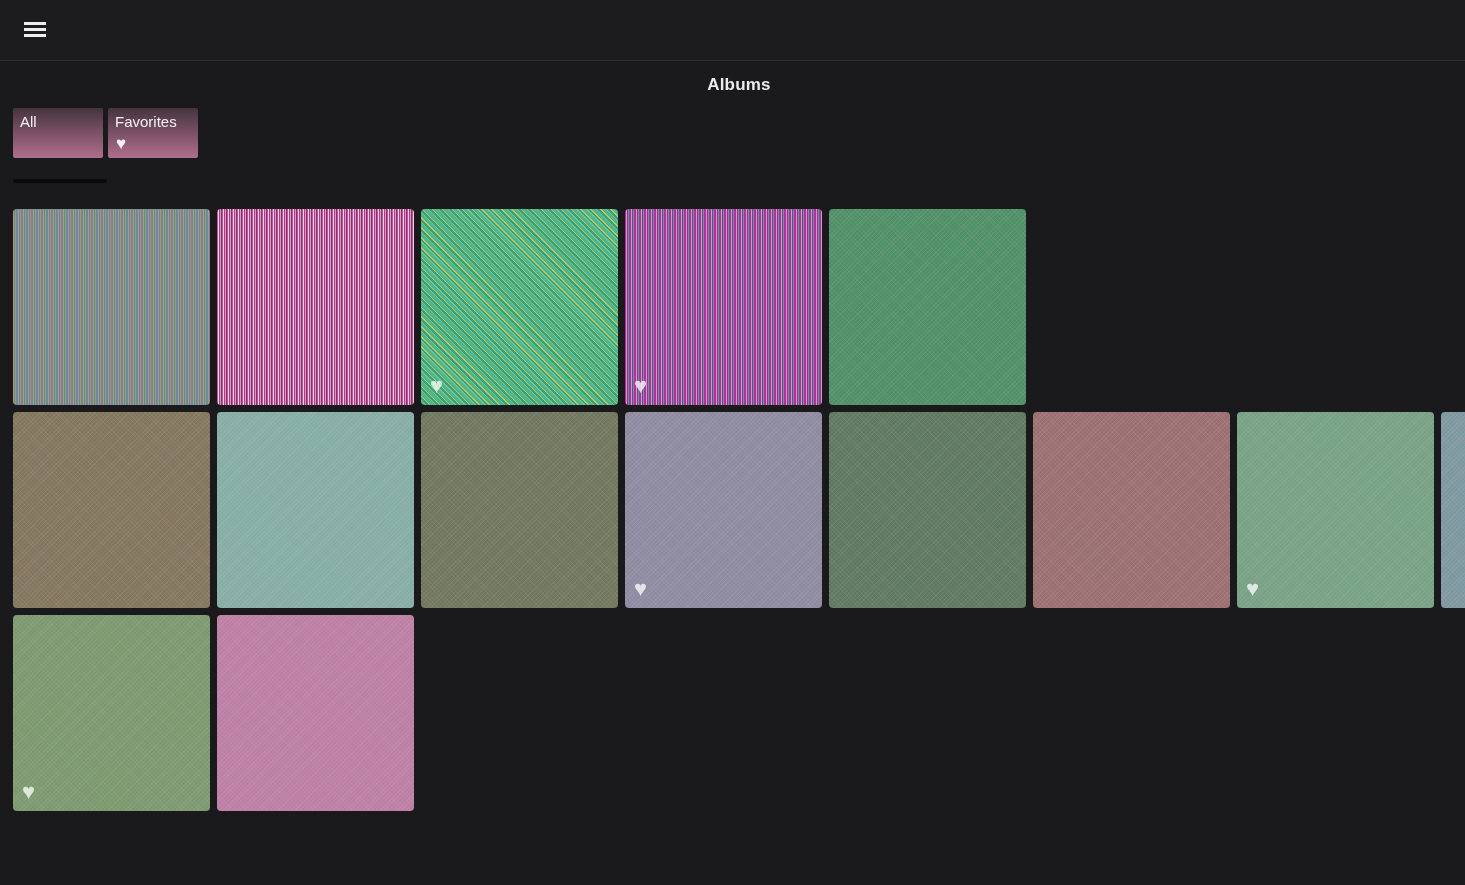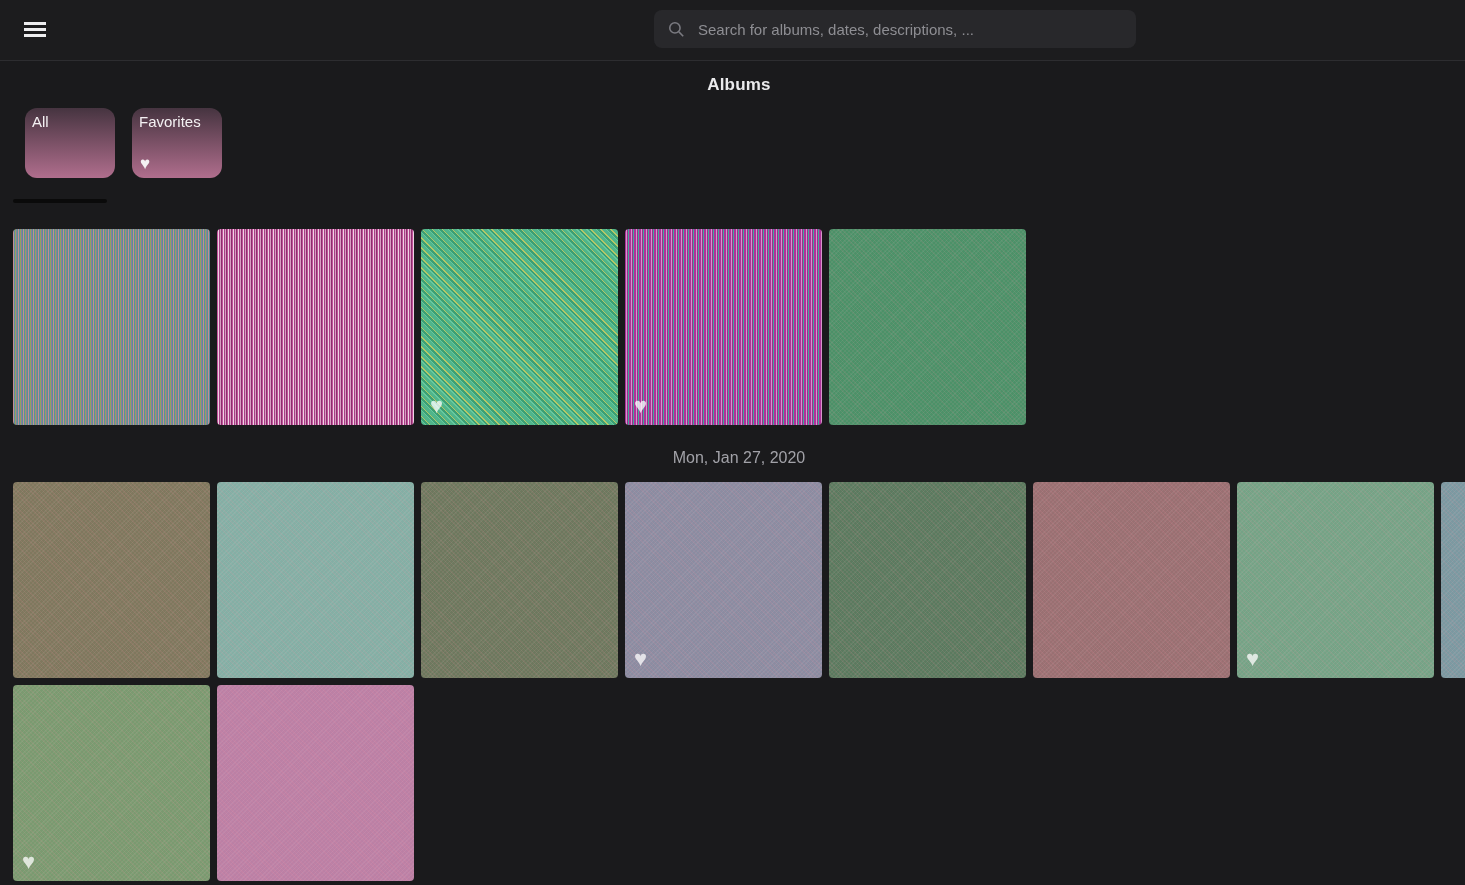--- a/index.html
+++ b/index.html
@@ -17,22 +17,22 @@
   .search-input { width:100%; height:100%; background:var(--search-bg,#28282b);
     border:none; border-radius:8px; color:#e2e2e5; font-size:15px;
     padding:0 14px 0 44px; outline:none; font-family:inherit; }
   .search-input::placeholder { color:var(--search-placeholder,#8e8e93); }
   .search-icon { position:absolute; left:13px; top:10px; width:19px; height:19px; pointer-events:none; }
 
   .content { padding-left:13px;text-align:center; }
   .albums-title { margin-top:14px; font-size:17px; font-weight:700;
     color:var(--text-primary,#eaeaec); letter-spacing:0.2px; }
   .album-row { display:flex; gap:5px; margin-top:13px; }
-  .album-card { position:relative; width:90px; height:70px; border-radius:12px; cursor:pointer;
-    background:linear-gradient(180deg, var(--album-gradient-top,#463440), var(--album-gradient-bottom,#b06e8d));margin-left:12px; }
+  .album-card { position:relative; width:90px; height:50px; border-radius:2px; cursor:pointer;
+    background:linear-gradient(180deg, var(--album-gradient-top,#463440), var(--album-gradient-bottom,#b06e8d)); }
   .album-label { position:absolute; left:7px; top:5px; font-size:15px; color:#f4f1f3; }
   .album-heart { position:absolute; left:8px; bottom:6px; font-size:17px; line-height:1; color:#f4f1f3; }
   .albums-scrollbar { width:94px; height:4px; border-radius:2px;
     background:var(--scrollbar-thumb,#0a0a0a); margin-top:21px; cursor:pointer; }
 
   .timeline { margin-top:26px; }
   .date-header { font-size:16px; color:var(--text-secondary,#a2a2a8); margin:24px 0 15px; }
   .photo-row { display:flex; gap:7px; margin-bottom:7px; }
   .photo { position:relative; flex:0 0 auto; width:197px; height:196px;
     border-radius:4px; overflow:hidden; cursor:pointer; }
@@ -49,27 +49,20 @@
   .ph-heart { position:absolute; left:9px; bottom:8px; font-size:22px; line-height:1;
     color:rgba(255,255,255,0.75); z-index:2; }
 </style>
 </head>
 <body>
 
 <header class="topbar">
   <button class="menu-btn">
     <span class="hamburger-glyph"></span>
   </button>
-  <div class="search-box">
-    <svg class="search-icon" viewBox="0 0 24 24">
-      <circle cx="10" cy="10" r="6.5" stroke="#7a7a80" stroke-width="2" fill="none"></circle>
-      <line x1="15" y1="15" x2="20.5" y2="20.5" stroke="#7a7a80" stroke-width="2"></line>
-    </svg>
-    <input class="search-input" type="text" placeholder="Search for albums, dates, descriptions, ..." style="">
-  </div>
 </header>
 
 <main class="content">
   <section>
     <h2 class="albums-title">Albums</h2>
     <div class="album-row">
       <div class="album-card">
         <span class="album-label">All</span>
       </div>
       <div class="album-card">
@@ -88,21 +81,20 @@
           <div class="photo diag" style="--c0: #50b58b; --c1: #67c89e; --c2: #3d9f74; --c3: #b5c767;">
             <span class="ph-heart">♥</span>
           </div>
           <div class="photo vstripes" style="--c0: #ad339a; --c1: #d795cb; --c2: #9c2f8e; --c3: #44a99b;">
             <span class="ph-heart">♥</span>
           </div>
           <div class="photo plain" style="--c0: #4c9168;"></div>
         </div>
       </section>
       <section class="group">
-        <div class="date-header">Mon, Jan 27, 2020</div>
         <div class="photo-row">
           <div class="photo plain" style="--c0: #7f785e;"></div>
           <div class="photo plain" style="--c0: #84afa5;"></div>
           <div class="photo plain" style="--c0: #6d785e;"></div>
           <div class="photo plain" style="--c0: #8b8ca1;">
             <span class="ph-heart">♥</span>
           </div>
           <div class="photo plain" style="--c0: #5b7a5f;"></div>
           <div class="photo plain" style="--c0: #997072;"></div>
           <div class="photo plain" style="--c0: #75a386;">

